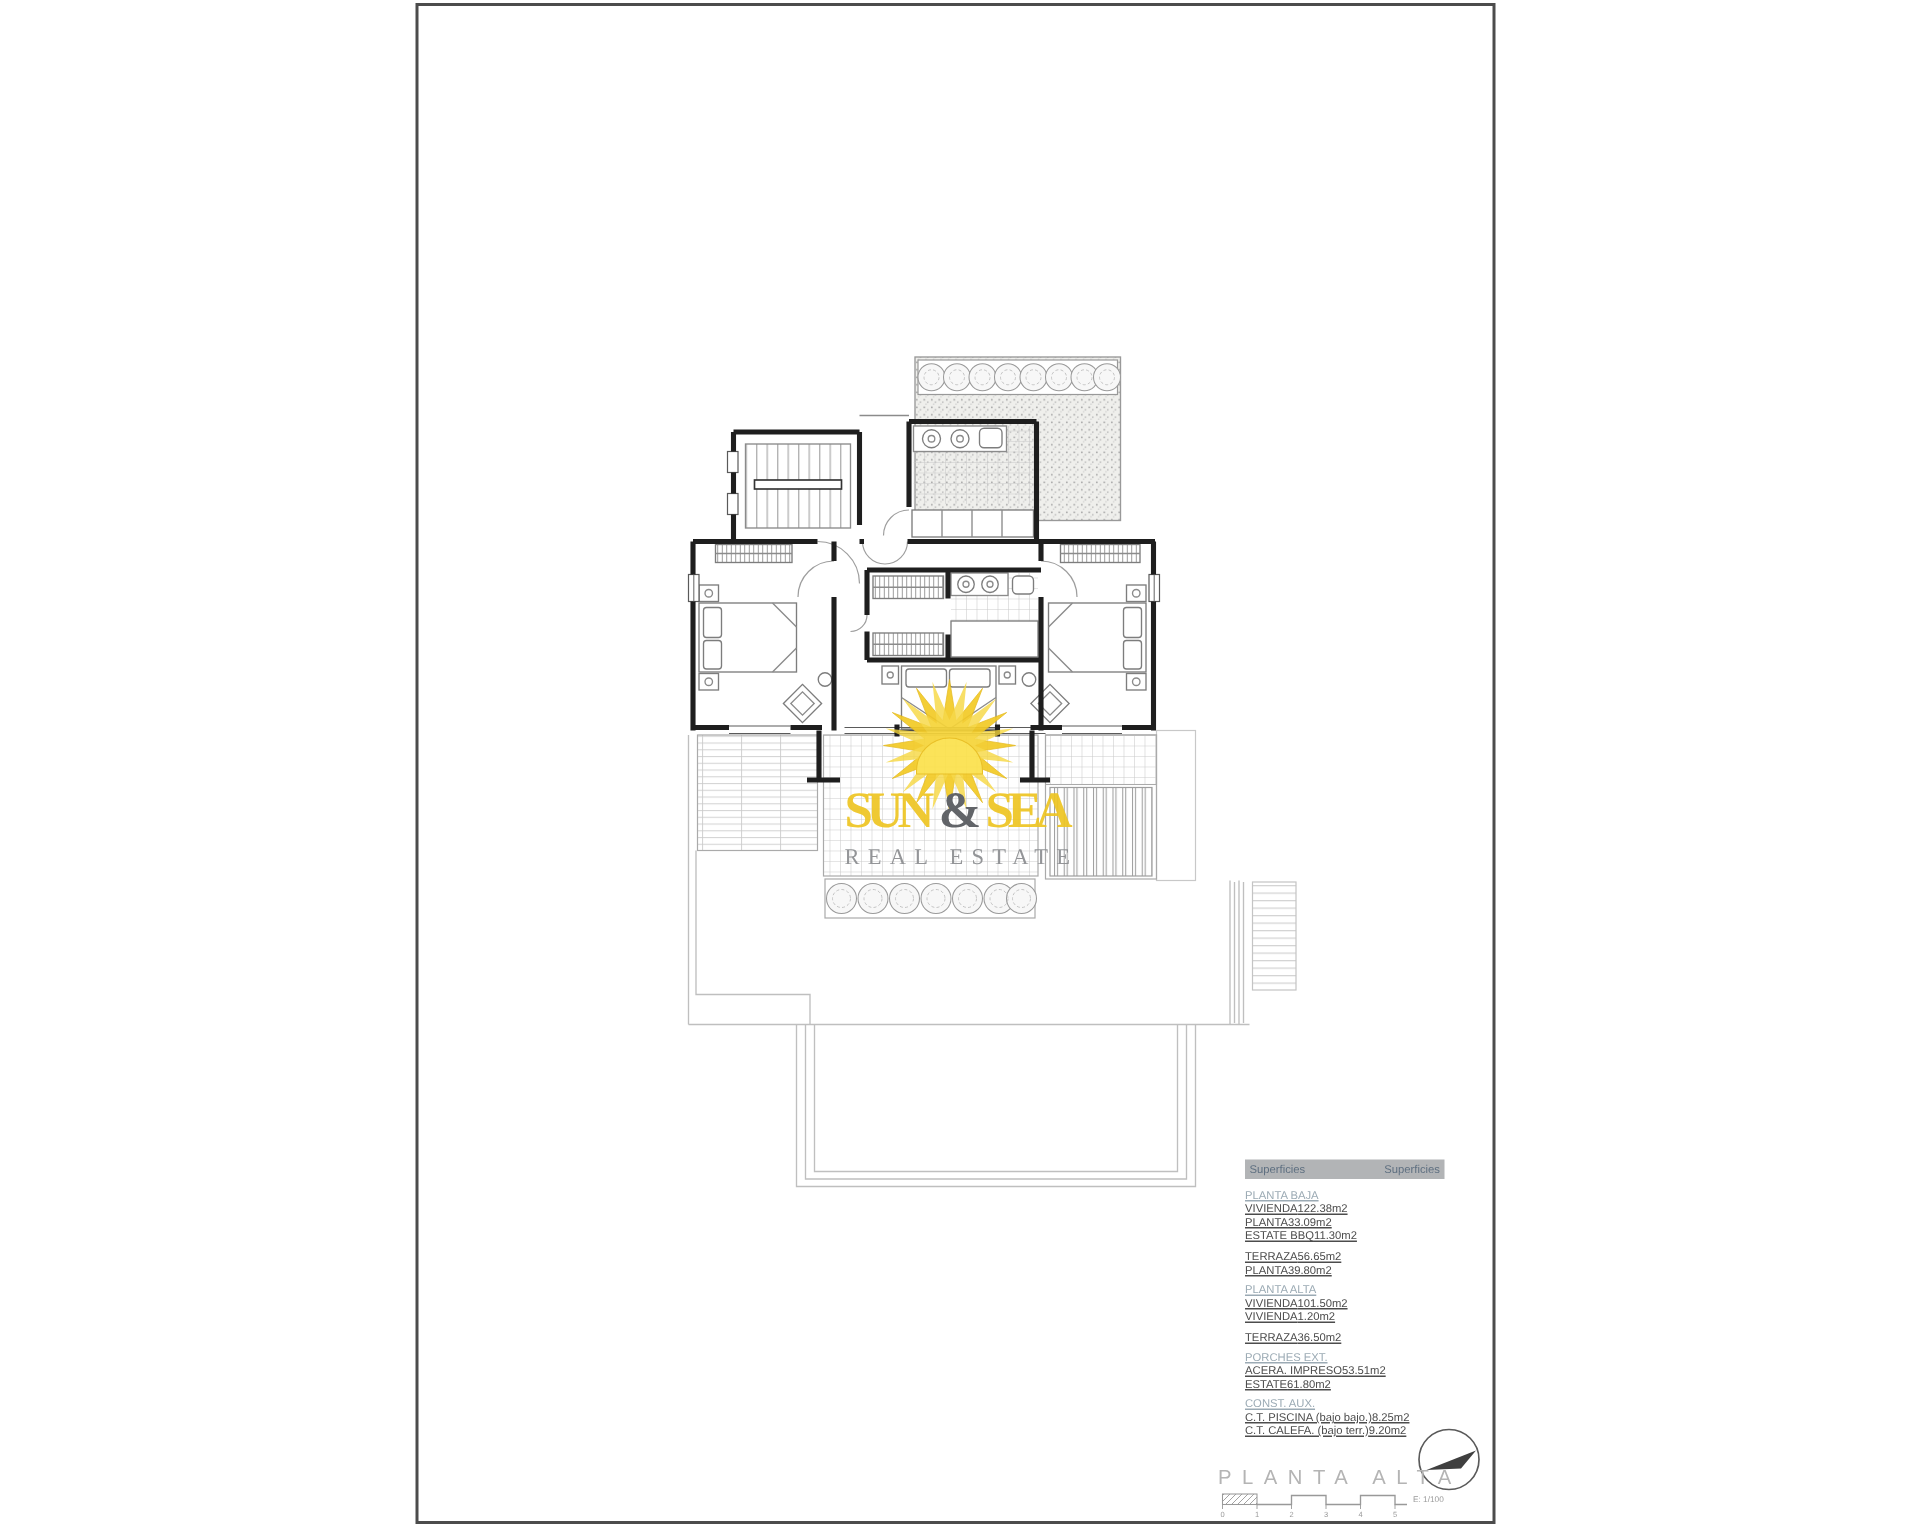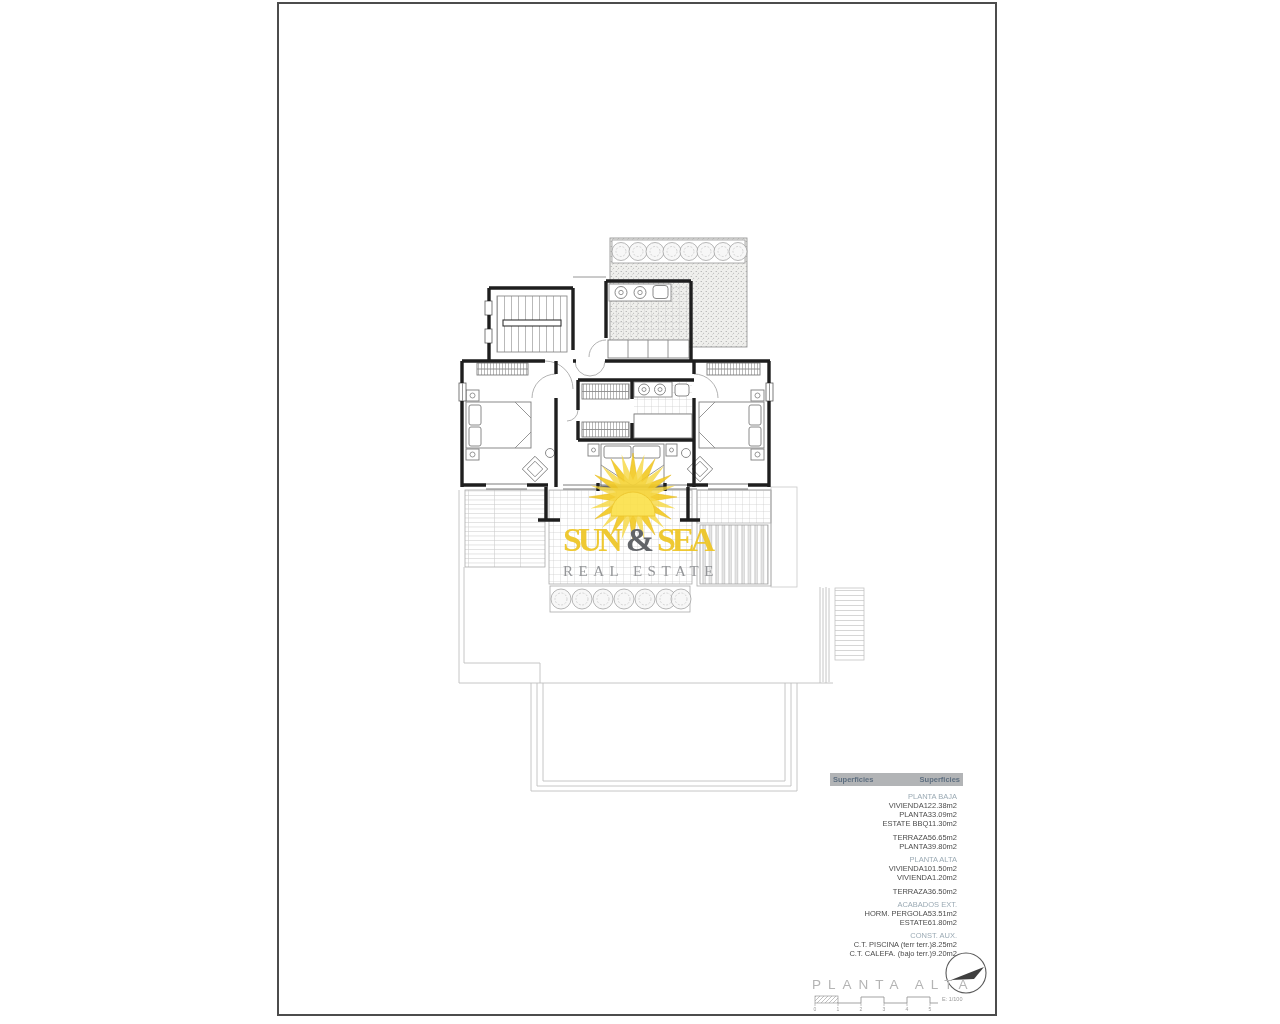--- a/index.html
+++ b/index.html
@@ -15,22 +15,22 @@
   .furn{stroke:#7d7d7d;stroke-width:0.9;fill:#ffffff;}
   .arc{stroke:#9e9e9e;stroke-width:0.8;fill:none;}
   .ghost{stroke:#bfbfbf;stroke-width:0.9;fill:none;}
   .win{stroke:#5a5a5a;stroke-width:0.8;fill:#ffffff;}
   
   .plan-title{position:absolute;left:812px;top:977px;white-space:nowrap;
       font-size:13.5px;letter-spacing:7px;color:#b4b4b4;}
   .surfaces{position:absolute;left:830px;top:773px;width:133px;font-size:7.5px;
       color:#4c4c4c;line-height:9px;}
   .surfaces .hdr{background:#b2b4b6;color:#5e6f80;display:flex;
-      justify-content:space-between;padding:2px 3px;margin-bottom:6px;font-weight:bold;}
-  .surfaces .row{display:flex;justify-content:flex-end;padding-right:6px;}
+      justify-content:space-between;padding:2px 3px;margin-bottom:6px;}
+  .surfaces .row{display:flex;justify-content:flex-start;padding-right:6px;text-decoration:underline;}
   .surfaces .row.section{color:#9baab4;margin-top:4px;}
   .surfaces .row.gap{height:5px;}
   .surfaces .val{text-align:right;}
 </style>
 </head>
 <body>
 
 <div class="sheet"></div>
 
 <svg class="plan" viewBox="0 0 1280 1024">
@@ -308,35 +308,35 @@
       <div class="row item">
         <span class="lbl">VIVIENDA</span>
         <span class="val">1.20m2</span>
       </div>
       <div class="row gap"></div>
       <div class="row item">
         <span class="lbl">TERRAZA</span>
         <span class="val">36.50m2</span>
       </div>
       <div class="row section">
-        <span class="lbl">ACABADOS EXT.</span>
-      </div>
-      <div class="row item">
-        <span class="lbl">HORM. PERGOLA</span>
+        <span class="lbl">PORCHES EXT.</span>
+      </div>
+      <div class="row item">
+        <span class="lbl">ACERA. IMPRESO</span>
         <span class="val">53.51m2</span>
       </div>
       <div class="row item">
         <span class="lbl">ESTATE</span>
         <span class="val">61.80m2</span>
       </div>
       <div class="row section">
         <span class="lbl">CONST. AUX.</span>
       </div>
       <div class="row item">
-        <span class="lbl">C.T. PISCINA (terr terr.)</span>
+        <span class="lbl">C.T. PISCINA (bajo bajo.)</span>
         <span class="val">8.25m2</span>
       </div>
       <div class="row item">
         <span class="lbl">C.T. CALEFA. (bajo terr.)</span>
         <span class="val">9.20m2</span>
       </div>
     </div>
 </div>
 
 </body></html>

